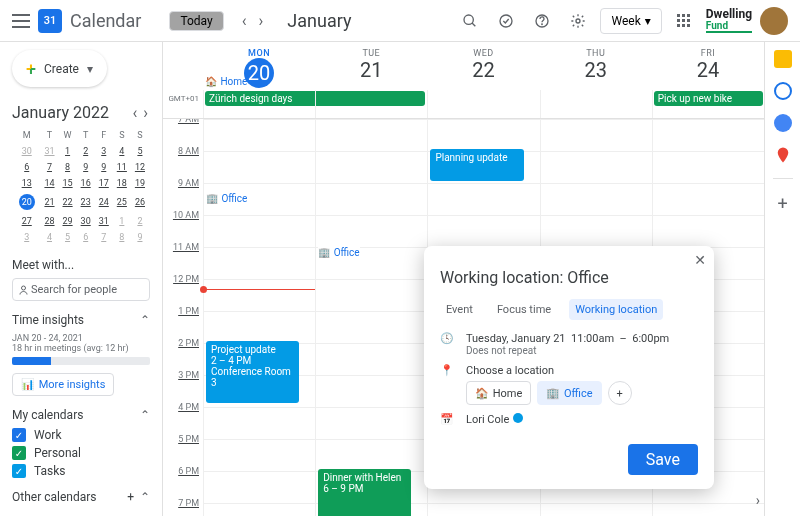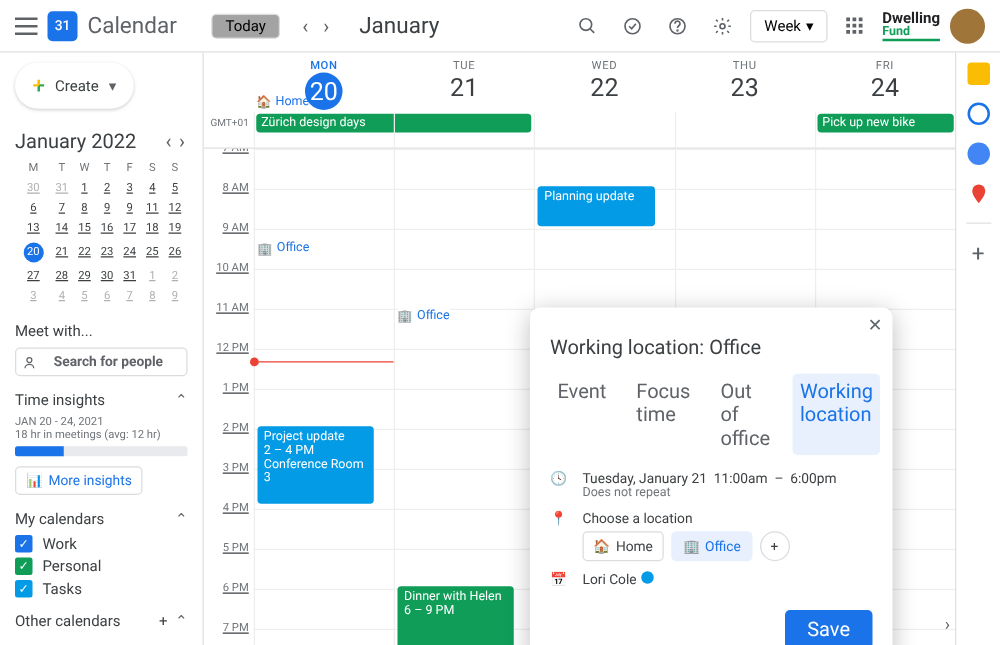--- a/index.html
+++ b/index.html
@@ -36,21 +36,21 @@
 .mini-nav { display: flex; gap: 2px; }
 .mini-nav span { cursor: pointer; color: #5f6368; padding: 0 2px; }
 .mini-cal { width: 100%; }
 .mini-cal th, .mini-cal td { font-size: 9px; text-align: center; padding: 2px 0; color: #70757a; font-weight: 400; }
 .mini-cal td { color: #3c4043; cursor: pointer; text-decoration: underline; }
 .mini-cal td.other { color: #b0b0b0; }
 .mini-cal td.sel span { display: inline-flex; width: 16px; height: 16px; border-radius: 50%; background: #1a73e8; color: #fff; align-items: center; justify-content: center; }
 
 .sec-title { font-size: 12px; color: #3c4043; margin: 12px 0 6px; display: flex; align-items: center; justify-content: space-between; }
 .sec-title .chev { color: #5f6368; cursor: pointer; }
-.search-box { display: flex; align-items: center; gap: 12px; border: 1px solid #dadce0; border-radius: 4px; padding: 4px 6px; font-size: 11px; color: #5f6368; font-weight: bold; }
+.search-box { display: flex; align-items: center; gap: 0; border: 1px solid #dadce0; border-radius: 4px; padding: 4px 6px; font-size: 11px; color: #5f6368; }
 .ti-sub { font-size: 9px; color: #70757a; }
 .ti-bar { height: 8px; background: #e8eaed; border-radius: 2px; margin: 4px 0; position: relative; }
 .ti-bar-fill { height: 100%; width: 28%; background: #1a73e8; border-radius: 2px 0 0 2px; }
 .more-btn { display: inline-flex; gap: 4px; padding: 4px 8px; border: 1px solid #dadce0; border-radius: 4px; font-size: 11px; color: #1a73e8; cursor: pointer; margin-top: 4px; }
 .cal-item { display: flex; align-items: center; gap: 8px; font-size: 12px; margin: 4px 0; }
 .chk { width: 14px; height: 14px; border-radius: 2px; display: inline-flex; align-items: center; justify-content: center; color: #fff; font-size: 10px; }
 .chk.blue { background: #1a73e8; } .chk.green { background: #0f9d58; } .chk.bluel { background: #039be5; }
 
 
 .main { flex: 1; position: relative; display: flex; flex-direction: column; border-left: 1px solid #e0e0e0; }
@@ -81,21 +81,21 @@
 .wl-chip { position: absolute; left: 2px; font-size: 10px; color: #1a73e8; display: flex; gap: 3px; background: #fff; }
 
 
 .side-panel { width: 36px; border-left: 1px solid #e0e0e0; display: flex; flex-direction: column; align-items: center; padding-top: 8px; gap: 14px; }
 .sp-icon { width: 18px; height: 18px; border-radius: 3px; cursor: pointer; }
 
 
 .popup { position: absolute; right: 50px; top: 204px; width: 290px; background: #fff; border-radius: 8px; box-shadow: 0 4px 20px rgba(0,0,0,.25); padding: 14px 16px; z-index: 10; }
 .popup-close { position: absolute; right: 8px; top: 6px; font-size: 14px; color: #5f6368; cursor: pointer; }
 .popup-title { font-size: 16px; color: #3c4043; margin: 8px 0 12px; }
-.popup-tabs { display: flex; gap: 12px; font-size: 16px; color: #5f6368; margin-bottom: 12px; }
+.popup-tabs { display: flex; gap: 12px; font-size: 11px; color: #5f6368; margin-bottom: 12px; }
 .popup-tabs span { cursor: pointer; padding: 4px 6px; }
 .popup-tabs .active { background: #e8f0fe; color: #1a73e8; border-radius: 4px; }
 .popup-row { display: flex; gap: 10px; margin: 8px 0; align-items: flex-start; font-size: 11px; color: #3c4043; }
 .popup-row .ic { width: 16px; color: #5f6368; flex-shrink: 0; }
 .loc-btns { display: flex; gap: 6px; margin-top: 4px; }
 .loc-btn { display: inline-flex; align-items: center; gap: 4px; padding: 4px 8px; border: 1px solid #dadce0; border-radius: 4px; font-size: 11px; cursor: pointer; }
 .loc-btn.active { background: #e8f0fe; border-color: #e8f0fe; color: #1a73e8; }
 .loc-add { width: 24px; height: 24px; border: 1px solid #dadce0; border-radius: 50%; display: inline-flex; align-items: center; justify-content: center; cursor: pointer; }
 .save-btn { background: #1a73e8; color: #fff; padding: 6px 18px; border-radius: 4px; font-size: 16px; float: right; cursor: pointer; margin-top: 10px; }
 .dot { width: 10px; height: 10px; border-radius: 50%; background: #039be5; display: inline-block; margin-left: 4px; }
@@ -457,21 +457,20 @@
           </div>
       </div>
     </div>
 
     <div class="popup">
       <div class="popup-close">✕</div>
       <div class="popup-title">Working location: Office</div>
       <div class="popup-tabs">
         <span>Event</span>
         <span>Focus time</span>
-        <span>Out of office</span>
         <span class="active">Working location</span>
       </div>
       <div class="popup-row">
         <span class="ic">🕓</span>
         <div>
           <div><span>Tuesday, January 21</span>&nbsp;&nbsp;<span>11:00am</span>&nbsp;&nbsp;<span>–</span>&nbsp;&nbsp;<span>6:00pm</span></div>
           <div style="color:#70757a;font-size:10px">Does not repeat</div>
         </div>
       </div>
       <div class="popup-row">

